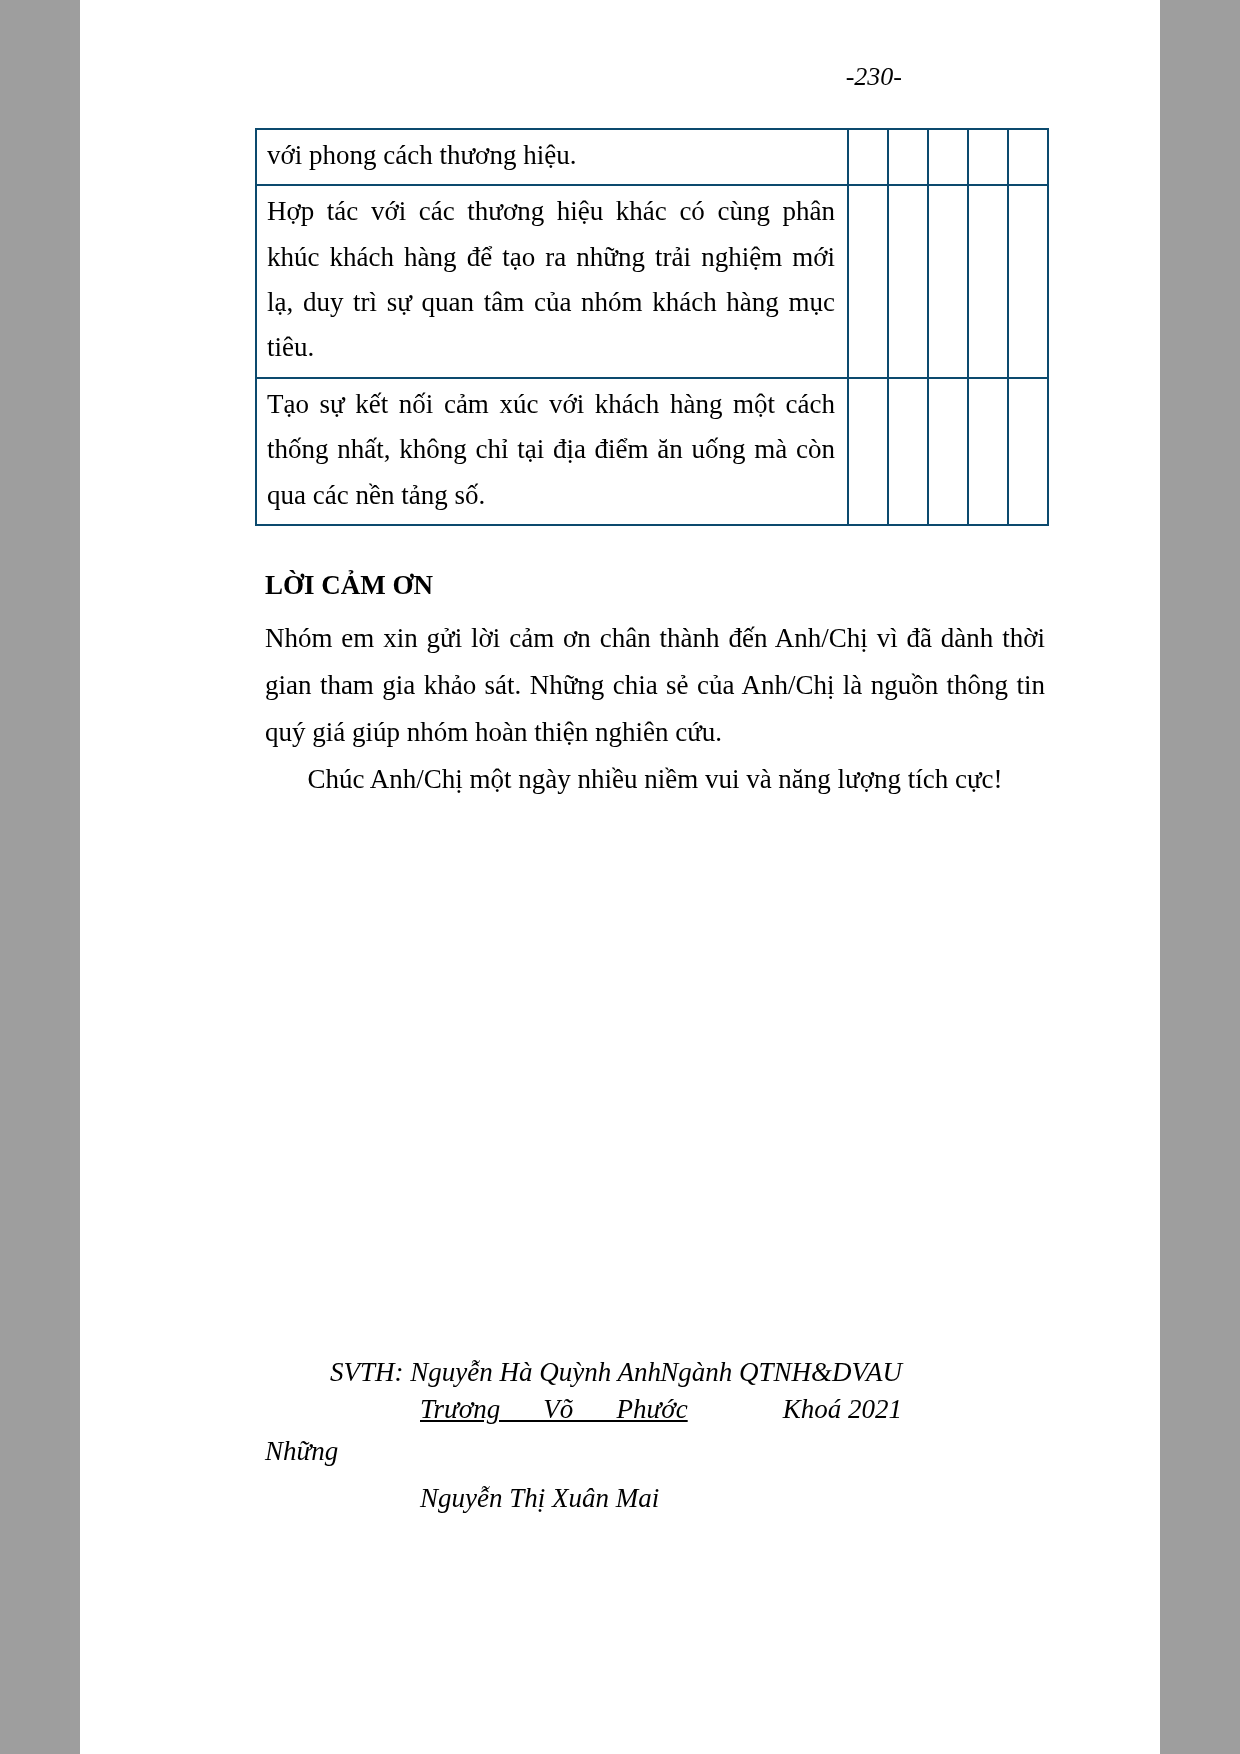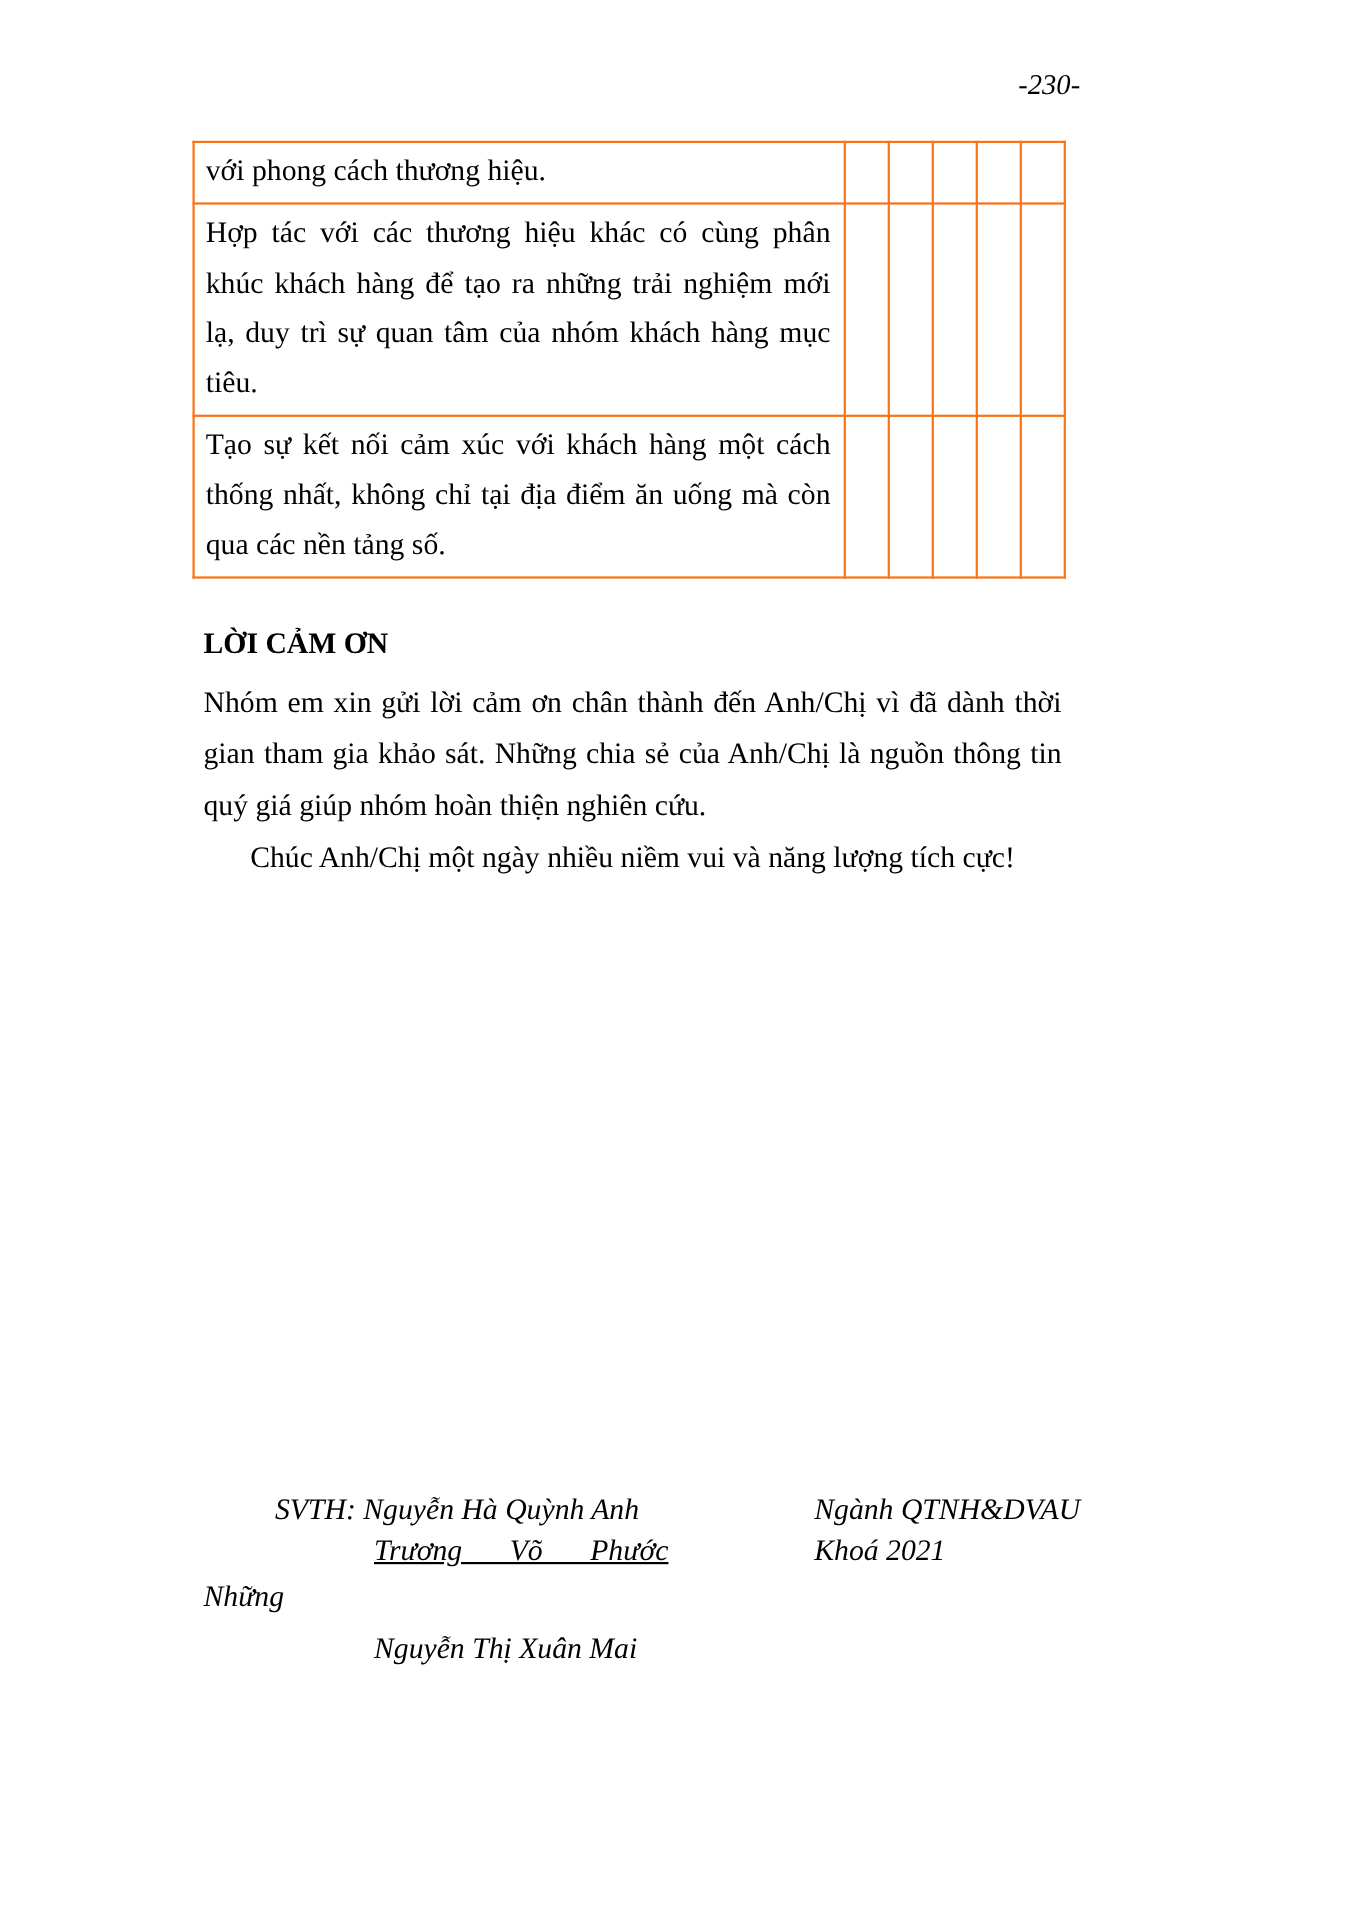--- a/index.html
+++ b/index.html
@@ -1,21 +1,21 @@
 <!DOCTYPE html>
 <html><head>
 <meta charset="utf-8">
 <style>
   * { margin: 0; padding: 0; box-sizing: border-box; }
   html, body { background: #9e9e9e; }
   body { font-family: "Liberation Serif", "DejaVu Serif", serif; }
 
   .page {
     position: relative;
-    width: 1240px;
+    width: 1080px;
     height: 1754px;
     margin: 0 auto;
     background: #ffffff;
     color: #000000;
     overflow: hidden;
   }
 
   .page-number {
     position: absolute;
     top: 62px;
@@ -33,21 +33,21 @@
   }
 
   table.survey {
     border-collapse: collapse;
     width: 792px;
     table-layout: fixed;
   }
   table.survey col.q-col { width: 592px; }
   table.survey col.s-col { width: 40px; }
   table.survey td {
-    border: 2px solid #f97316;
+    border: 2px solid #0c4a6e;
     vertical-align: top;
   }
   table.survey td.q {
     font-size: 27px;
     line-height: 1.68;
     padding: 3px 12px 6px 10px;
     text-align: justify;
   }
   table.survey tr.single td.q { text-align: left; }
 
@@ -72,21 +72,21 @@
   .footer {
     position: absolute;
     top: 1354px;
     left: 185px;
     right: 258px;
     font-style: italic;
     font-size: 27px;
     line-height: 1.38;
   }
   .footer .left-block { position: absolute; left: 0; top: 0; width: 560px; }
-  .footer .right-block { position: absolute; right: 0; top: 0; text-align: left; }
+  .footer .right-block { position: absolute; right: 0; top: 0; text-align: right; }
   .footer .line-svth { padding-left: 65px; }
   .footer .line-student2 { padding-left: 155px; word-spacing: 1.35em; text-decoration: underline; }
   .footer .line-wrap { padding-left: 0; margin-top: 4px; }
   .footer .line-student3 { padding-left: 155px; margin-top: 10px; }
 </style>
 </head>
 <body>
 
 <div class="page">
 

